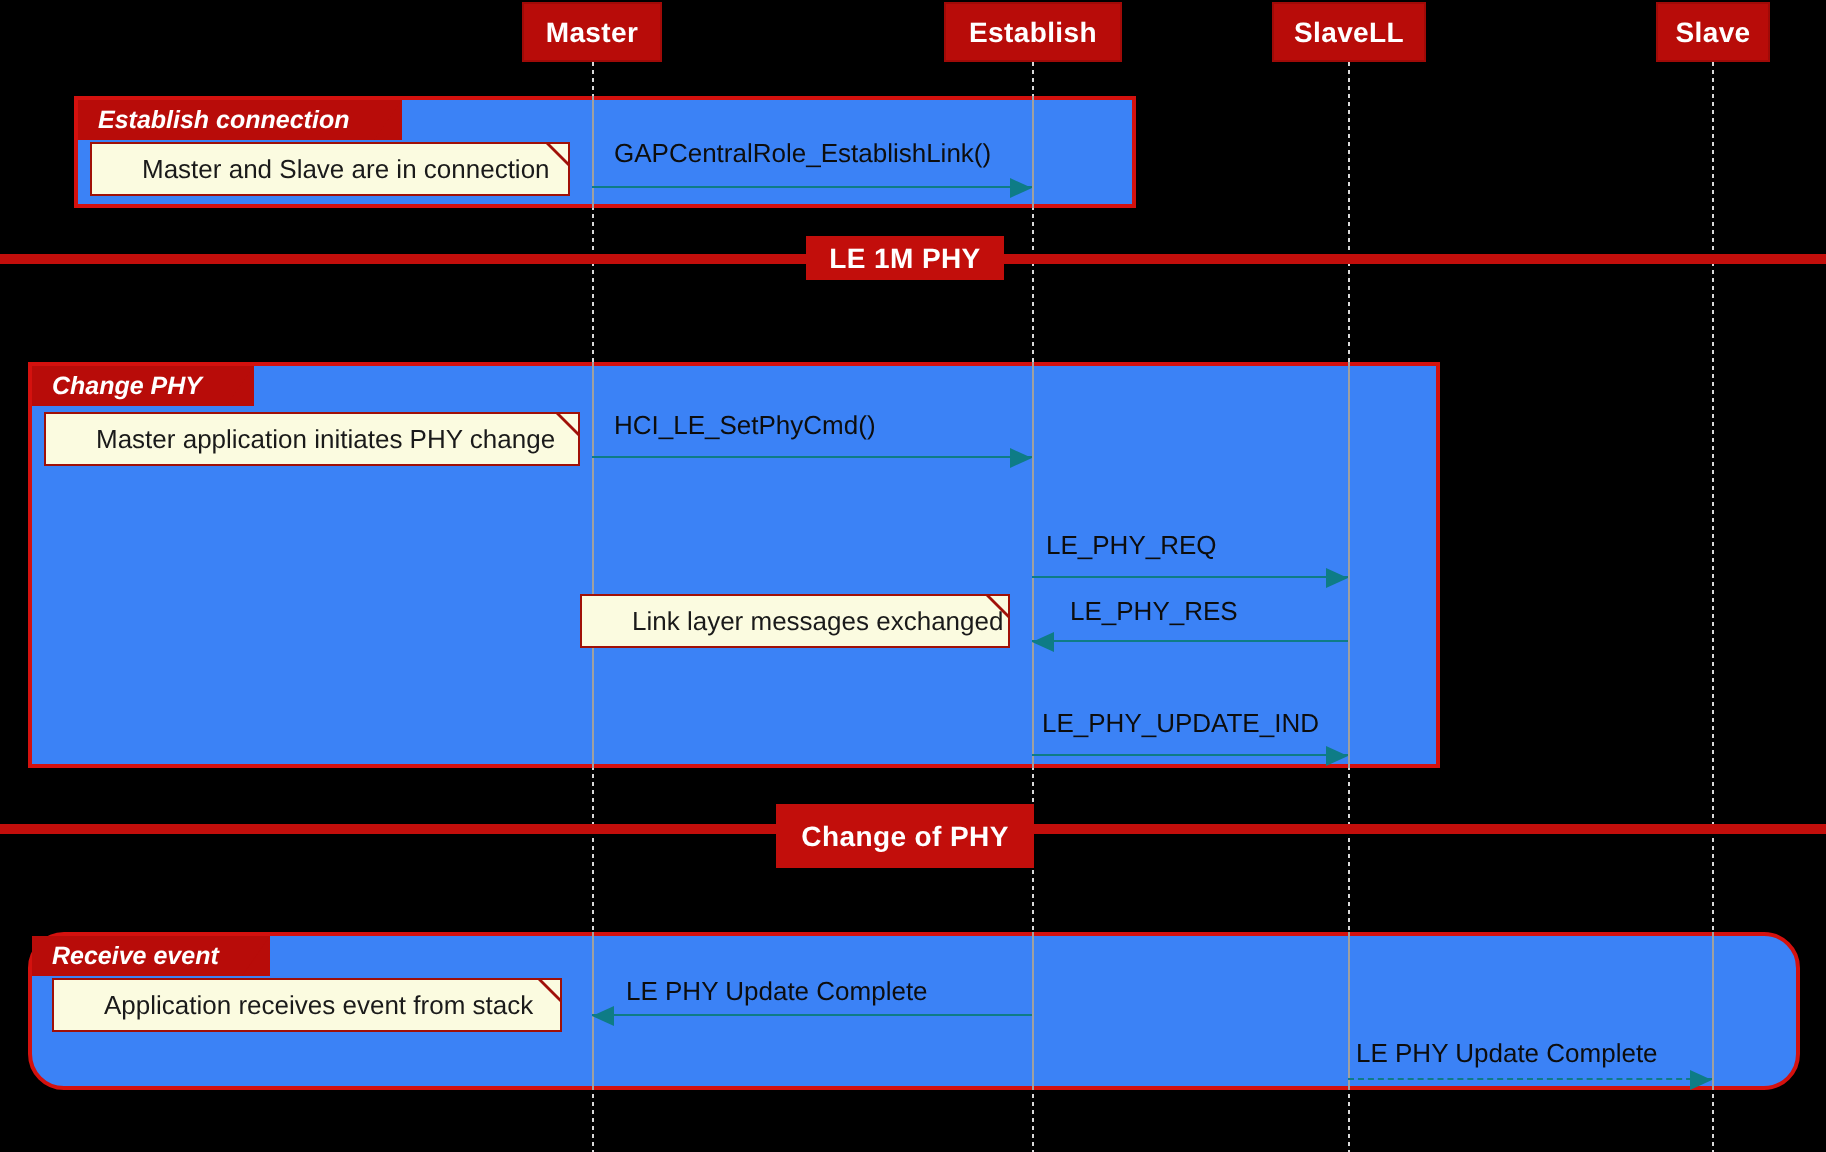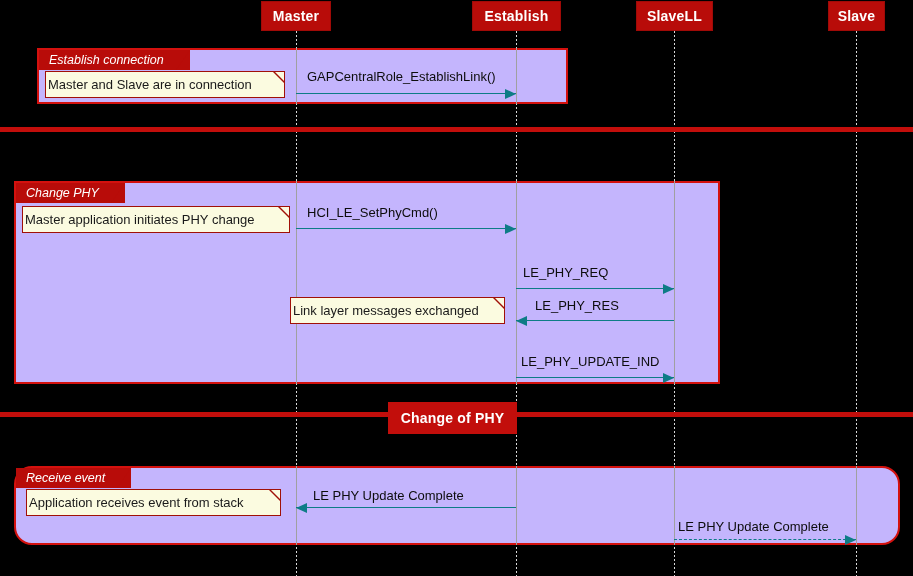--- a/index.html
+++ b/index.html
@@ -43,23 +43,24 @@
   }
   .lifeline.dotted {
     background-image: linear-gradient(to bottom, #D8D8D8 50%, rgba(0,0,0,0) 0%);
     background-size: 1px 4px;
     background-repeat: repeat-y;
   }
 
   
   .frame {
     position: absolute;
-    background: #c4b5fd;
+    background: #3b82f6;
     border: 2px solid #D4110E;
     box-sizing: border-box;
+    font-weight: bold;
   }
   .frame-tab {
     position: absolute;
     left: -0px;
     top: -0px;
     height: 20px;
     background: #B80C09;
     color: #FFFFFF;
     font-style: italic;
     font-size: 12.5px;
@@ -84,21 +85,21 @@
   
   .note {
     position: absolute;
     background: #FBFBE0;
     border: 1.5px solid #A01008;
     box-sizing: border-box;
     font-size: 13px;
     color: #1A1A1A;
     display: flex;
     align-items: center;
-    padding: 0 2px;
+    padding: 0 25px;
     white-space: nowrap;
     z-index: 8;
   }
   .note .fold {
     position: absolute;
     top: 0;
     right: 0;
     width: 0;
     height: 0;
     border-left: 11px solid transparent;
@@ -234,19 +235,20 @@
     <div class="msg-line" style="left: 516px; top: 377px; width: 158px;"></div>
     <div class="arrowhead right" style="left: 663px; top: 373px;"></div>
     <div class="msg-label" style="left: 521px; top: 354px;">LE_PHY_UPDATE_IND</div>
     <div class="msg-line" style="left: 296px; top: 507px; width: 220px;"></div>
     <div class="arrowhead left" style="left: 296px; top: 503px;"></div>
     <div class="msg-label" style="left: 313px; top: 488px;">LE PHY Update Complete</div>
     <div class="msg-line dashed" style="left: 674px; top: 539px; width: 182px;"></div>
     <div class="arrowhead right" style="left: 845px; top: 535px;"></div>
     <div class="msg-label" style="left: 678px; top: 519px;">LE PHY Update Complete</div>
     <div class="divider-band" style="top: 127px;"></div>
+    <div class="divider-box" style="left: 403px; top: 118px; width: 99px; height: 22px;">LE 1M PHY</div>
     <div class="divider-band" style="top: 412px;"></div>
     <div class="divider-box" style="left: 388px; top: 402px; width: 129px; height: 32px;">Change of PHY</div>
     <div class="participant" style="left: 261px; top: 1px; width: 70px; height: 30px; z-index: 20;">Master</div>
     <div class="participant" style="left: 472px; top: 1px; width: 89px; height: 30px; z-index: 20;">Establish</div>
     <div class="participant" style="left: 636px; top: 1px; width: 77px; height: 30px; z-index: 20;">SlaveLL</div>
     <div class="participant" style="left: 828px; top: 1px; width: 57px; height: 30px; z-index: 20;">Slave</div>
   </div>
 
 </body></html>

